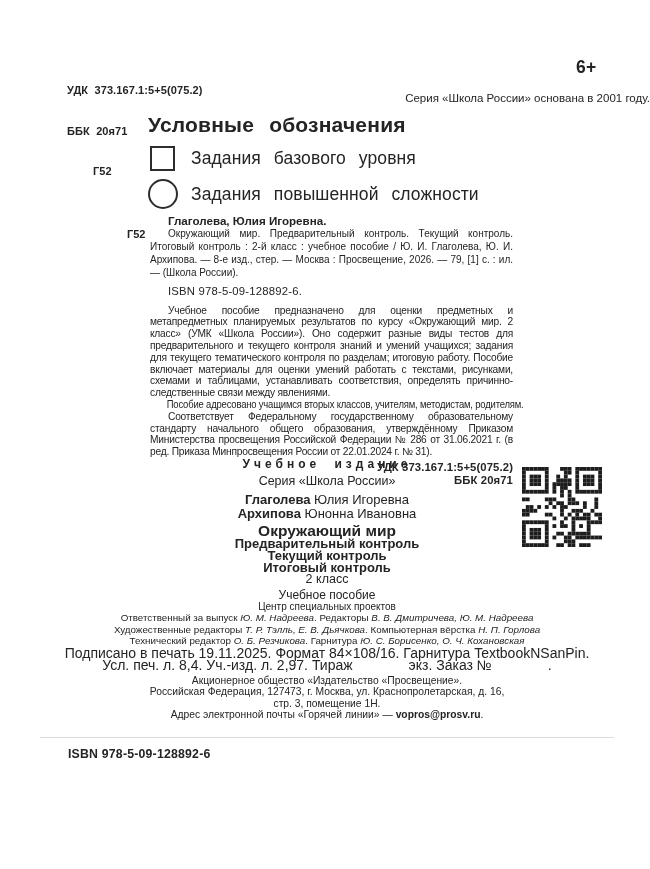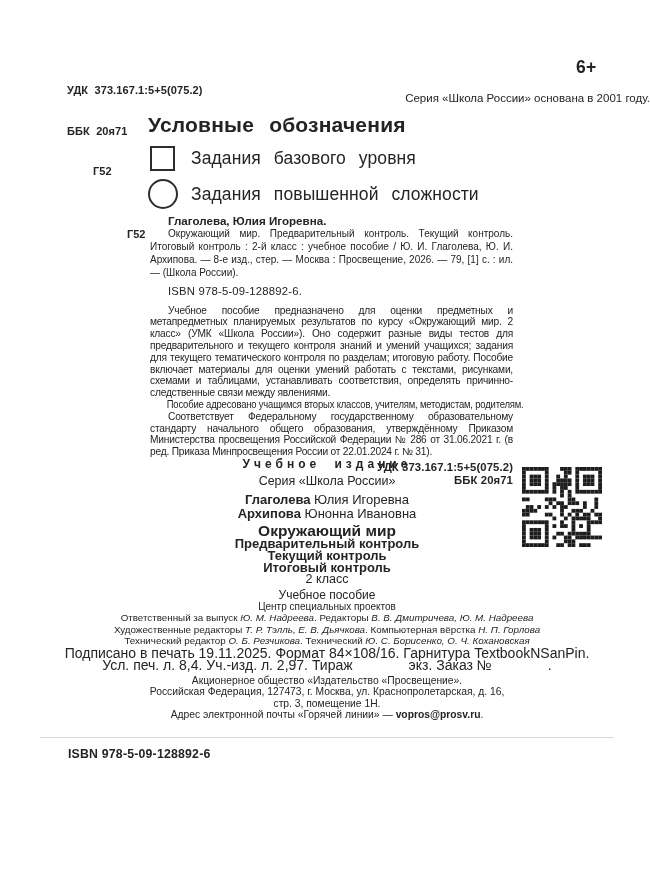--- a/index.html
+++ b/index.html
@@ -119,21 +119,21 @@
     <div class="t2">Итоговый контроль</div>
   </div>
 
   <div class="ed ed-grade">2 класс</div>
   <div class="ed ed-subtitle">Учебное пособие</div>
   <div class="ed ed-dept">Центр специальных проектов</div>
 
   <div class="ed ed-credits">
     <div><span>Ответственный за выпуск </span><span class="it">Ю. М. Надреева</span><span>. Редакторы </span><span class="it">В. В. Дмитричева, Ю. М. Надреева</span></div>
     <div><span>Художественные редакторы </span><span class="it">Т. Р. Тэлль, Е. В. Дьячкова</span><span>. Компьютерная вёрстка </span><span class="it">Н. П. Горлова</span></div>
-    <div><span>Технический редактор </span><span class="it">О. Б. Резчикова</span><span>. Технический </span><span class="it">Ю. С. Борисенко, О. Ч. Кохановская</span></div>
+    <div><span>Технический редактор </span><span class="it">О. Б. Резчикова</span><span>. Гарнитура </span><span class="it">Ю. С. Борисенко, О. Ч. Кохановская</span></div>
   </div>
 
   <div class="ed ed-print">
     <div>Подписано в печать 19.11.2025. Формат 84×108/16. Гарнитура TextbookNSanPin.</div>
     <div>Усл. печ. л. 8,4. Уч.-изд. л. 2,97. Тираж    экз. Заказ №    .</div>
   </div>
 
   <div class="ed ed-pub">
     <div>Акционерное общество «Издательство «Просвещение».</div>
     <div>Российская Федерация, 127473, г. Москва, ул. Краснопролетарская, д. 16,</div>

